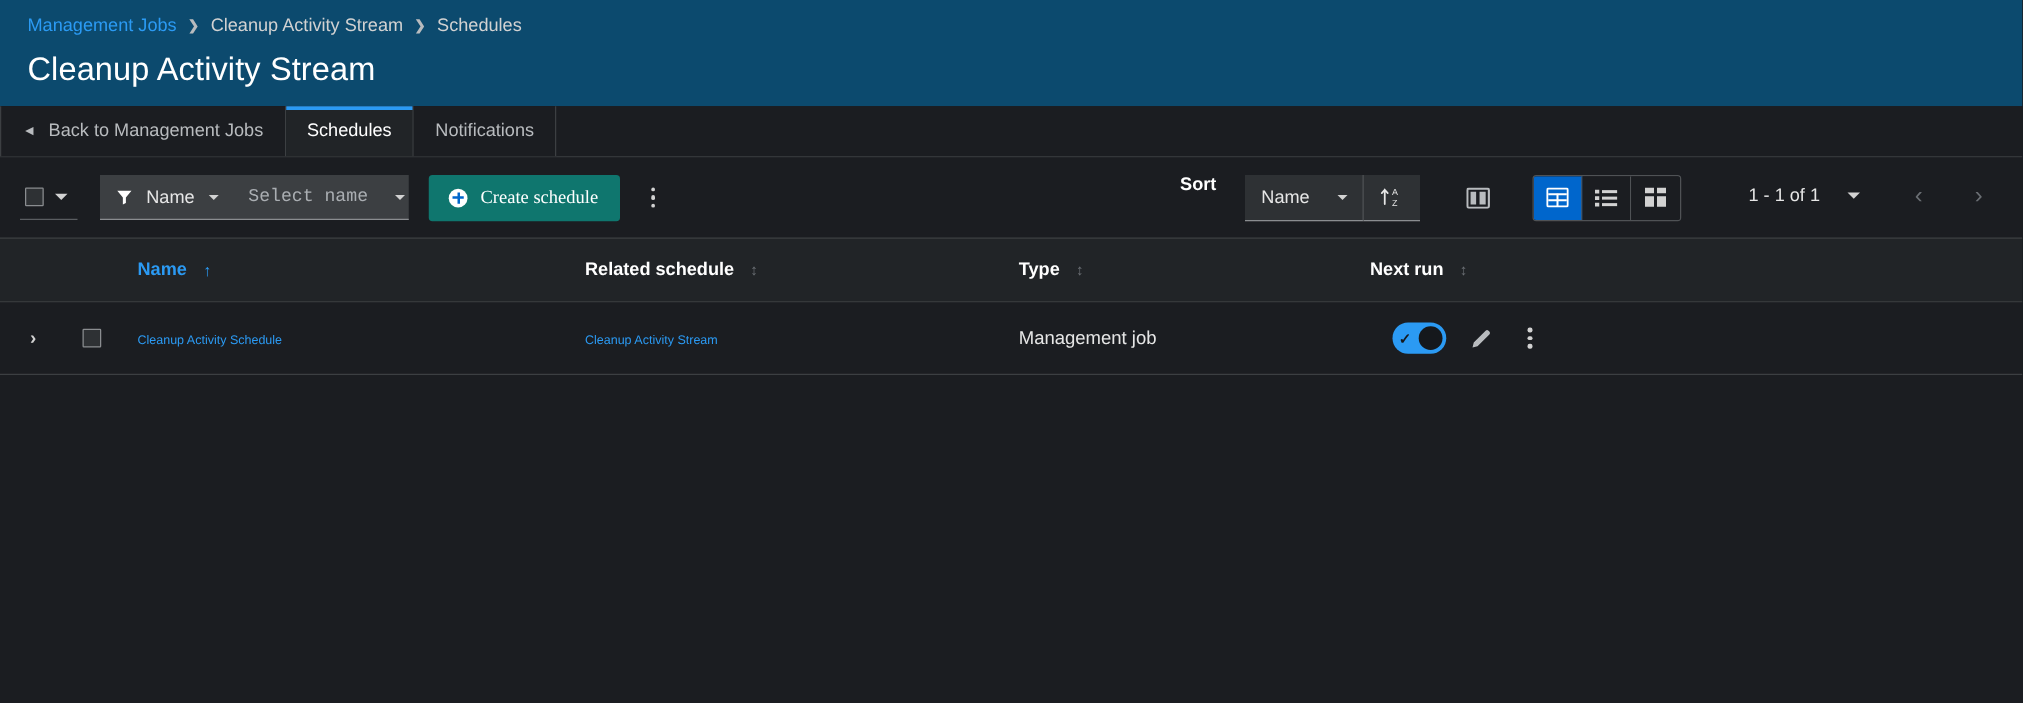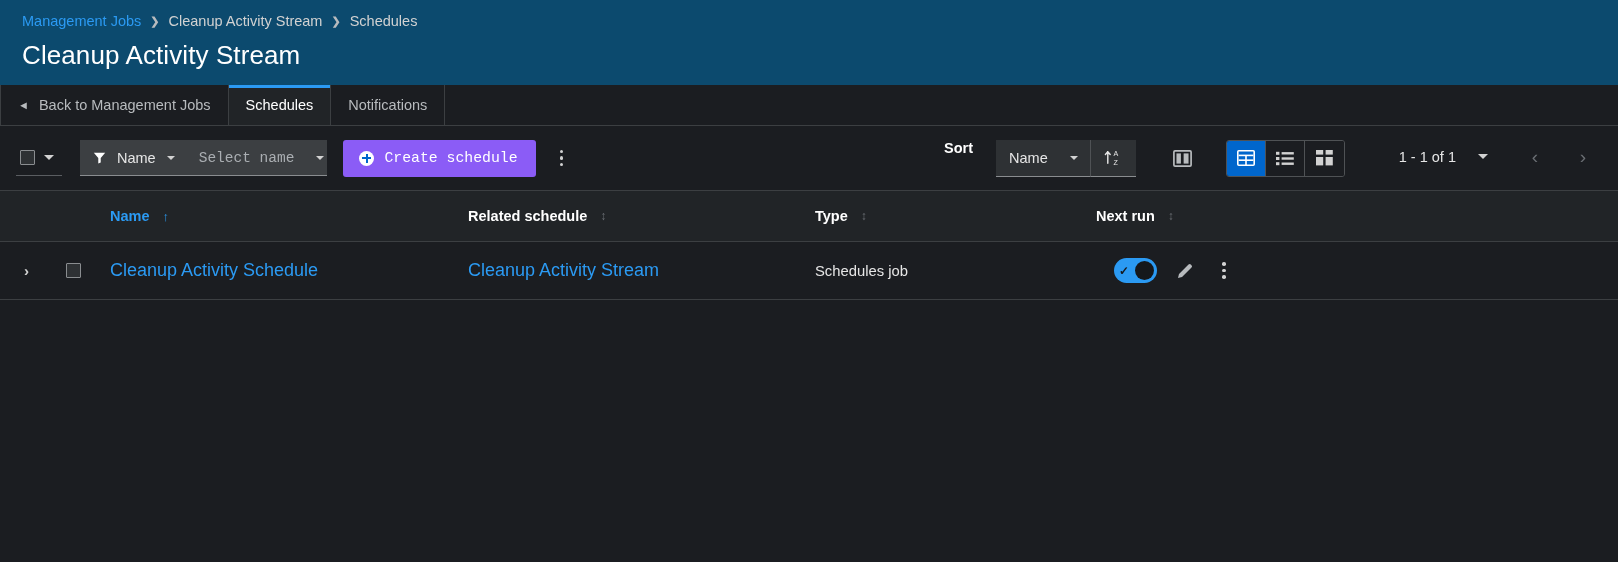--- a/index.html
+++ b/index.html
@@ -165,26 +165,26 @@
     position: relative;
   }
 
   
   .btn-primary {
     display: flex;
     align-items: center;
     gap: 10px;
     height: 37px;
     padding: 0 18px 0 16px;
-    background: #8b5cf6;
+    background: #0f766e;
     color: #fff;
     border: none;
     border-radius: 3px;
     font-size: 14.8px;
-    font-family: Liberation Mono, monospace;
+    font-family: Liberation Serif, serif;
     cursor: pointer;
     margin-right: 10px;
   }
   .plus-circ {
     width: 15px; height: 15px;
     border-radius: 50%;
     background: #fff;
     position: relative;
     flex: 0 0 auto;
   }
@@ -338,21 +338,21 @@
 
   .chev {
     color: #d2d2d2;
     font-size: 15px;
     cursor: pointer;
     line-height: 1;
     font-weight: bold;
   }
   .link {
     color: #2b9af3;
-    font-size: 18px;
+    font-size: 10px;
     text-decoration: none;
     cursor: pointer;
   }
   .cell-text {
     font-size: 14.8px;
     color: #e6e6e6;
   }
 
   
   .switch {
@@ -568,21 +568,21 @@
     <div class="c-check">
       <span class="cb"></span>
     </div>
     <div class="c-name">
       <a class="link">Cleanup Activity Schedule</a>
     </div>
     <div class="c-res">
       <a class="link">Cleanup Activity Stream</a>
     </div>
     <div class="c-type">
-      <span class="cell-text">Schedules job</span>
+      <span class="cell-text">Management job</span>
     </div>
     <div class="c-act">
       <div class="switch">
         <span class="chk">✓</span>
         <span class="knob"></span>
       </div>
       <div class="pencil">
         <svg width="18" height="18" viewBox="0 0 18 18">
           <path d="M2 16l1-4L12.5 2.5a1.6 1.6 0 0 1 2.3 0l0.7 0.7a1.6 1.6 0 0 1 0 2.3L6 15l-4 1z" fill="#b8bbbe"></path>
         </svg>

